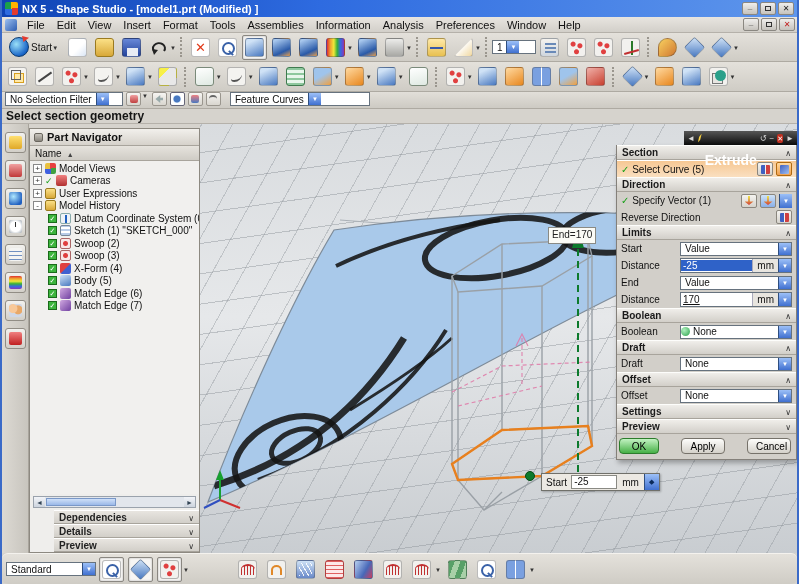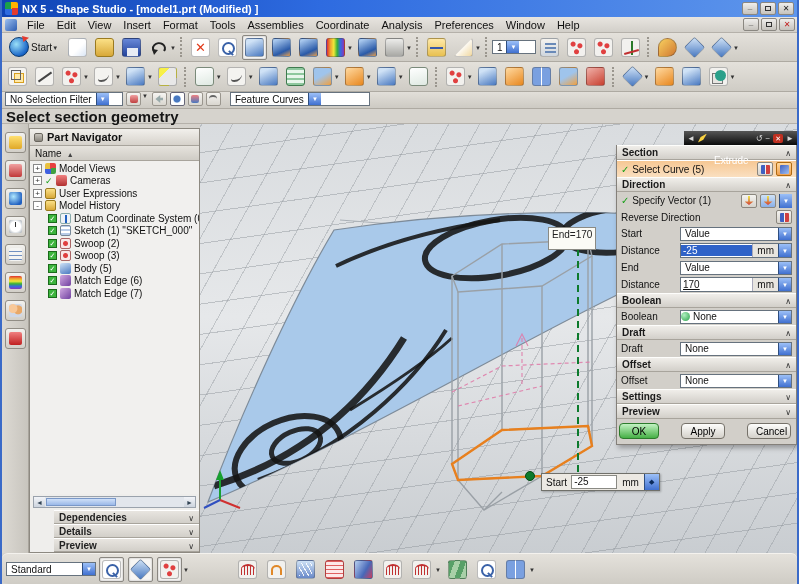--- a/index.html
+++ b/index.html
@@ -88,21 +88,21 @@
   .tlbl { font-size:10px; margin:0 2px; }
 
   
   .selbar { height:17px; display:flex; align-items:flex-start; gap:3px; background:linear-gradient(#e2dfd9,#cdcac3); border-bottom:1px solid #aeaaa2; padding:0 3px; }
   .combo { display:flex; align-items:center; background:#fff; border:1px solid #66727e; height:14px; }
   .combo .cv { padding:0 4px; font-size:10px; white-space:nowrap; }
   .cbtn { width:13px; align-self:stretch; background:linear-gradient(#9cc0f8,#4070d0); border-left:1px solid #2e4e80; display:flex; align-items:center; justify-content:center; }
   .cbtn::after { content:"▼"; font-size:6px; color:#fff; }
   .sbi { width:15px; height:14px; border:1px solid #9a968e; border-radius:2px; background:linear-gradient(#f6f5f2,#d9d6cf); display:flex; align-items:center; justify-content:center; }
   .sbi .dot { width:8px; height:8px; border-radius:2px; }
-  .promptline { height:15px; background:#d6d3cd; border-bottom:1px solid #b5b1aa; display:flex; align-items:center; padding:0 4px; font-weight:bold; font-size:15px; color:#151515; }
+  .promptline { height:15px; background:#d6d3cd; border-bottom:1px solid #b5b1aa; display:flex; align-items:center; padding:0 4px; font-weight:bold; font-size:12px; color:#151515; }
 
   
   .main { position:relative; height:429px; overflow:hidden; }
   .resbar { position:absolute; left:0; top:0; bottom:0; width:27px; background:linear-gradient(90deg,#dcd9d3,#c8c5be); border-right:1px solid #a8a49c; display:flex; flex-direction:column; align-items:center; padding-top:8px; gap:7px; }
   .rbi { width:21px; height:21px; border:1px solid #918d85; border-radius:3px; background:linear-gradient(#f2f1ee,#d2cfc8); display:flex; align-items:center; justify-content:center; }
   .rbi .dot { width:13px; height:13px; border-radius:2px; }
   .d-blocks{background:linear-gradient(#ffe070,#e0a828);}
   .d-cyl{background:linear-gradient(#f0a0a0,#c03838); border-radius:40% 40% 45% 45%;}
   .d-globe{background:radial-gradient(circle at 35% 35%,#b0e8ff,#2060c0 75%); border-radius:50%;}
   .d-clock{background:radial-gradient(#ffffff 55%,#9aa4ae); border-radius:50%; position:relative;}
@@ -144,32 +144,32 @@
   .foldbar { height:14px; background:linear-gradient(#e8e5e0,#d2cfc9); border-top:1px solid #fff; border-bottom:1px solid #a8a49c; display:flex; align-items:center; justify-content:space-between; padding:0 5px; font-size:10px; font-weight:bold; color:#222;margin-left:24px; }
   .chevd::after { content:"∨"; font-size:8px; font-weight:normal; color:#333; }
 
   
   .viewport { position:absolute; left:198px; top:0; right:0; bottom:0; background:
       repeating-linear-gradient(352deg, transparent 0 29px, rgba(140,146,152,.45) 29px 30px),
       repeating-linear-gradient(299deg, transparent 0 26px, rgba(140,146,152,.4) 26px 27px),
       linear-gradient(180deg,#d9dcdf,#e6e8ea 45%,#c9cdd1);
   }
   .vp-svg { position:absolute; inset:0; }
-  .endlabel { position:absolute; left:348px; top:103px; background:#fbfbf6; border:1px solid #8a8a84; font-size:10px; padding:0 3px; height:23px; line-height:13px; color:#222; }
+  .endlabel { position:absolute; left:348px; top:103px; background:#fbfbf6; border:1px solid #8a8a84; font-size:10px; padding:0 3px; height:17px; line-height:13px; color:#222; }
   .startbox { position:absolute; left:341px; top:349px; height:18px; display:flex; align-items:center; background:#ece9e3; border:1px solid #70706a; box-shadow:1px 1px 2px rgba(0,0,0,.25); font-size:10px; }
   .startbox .slab { padding:0 4px; }
   .startbox .sval { width:46px; height:14px; background:#fff; border:1px solid #8a8a84; padding:0 2px; font-size:10px; line-height:12px; }
   .startbox .sunit { padding:0 5px; }
   .startbox .sspin { width:15px; height:16px; background:linear-gradient(#9cc0f8,#4070d0); border-left:1px solid #2e4e80; color:#fff; display:flex; align-items:center; justify-content:center; }
   .startbox .sspin::after{content:"◆"; font-size:7px; color:#0a2a5a;}
 
   
   .dlg { position:absolute; top:7px; right:0; width:181px; }
   .dtab { margin-left:68px; height:14px; background:linear-gradient(#565656,#0c0c0c); display:flex; align-items:center; gap:3px; padding:0 3px; color:#fff; }
-  .dtab .tt { font-weight:normal; font-size:10px; flex:1; text-align:center;margin-top:44px; }
+  .dtab .tt { font-weight:bold; font-size:14px; flex:1; text-align:center;margin-top:44px; }
   .dtab .tg { font-size:8px; color:#d8d8d8; }
   .dtab .tclose { width:10px; height:9px; background:#c03020; border-radius:2px; font-size:7px; line-height:9px; text-align:center; color:#fff; }
   .dtab .tpen { width:9px; height:9px; background:linear-gradient(135deg,#f8d040 60%,#7a5a10); clip-path:polygon(0 100%,30% 40%,100% 0,60% 70%); }
   .dbody { background:#d2cfc9; border:1px solid #84807a; border-top:none; box-shadow:2px 3px 5px rgba(0,0,0,.3); }
   .dhead { display:flex; justify-content:space-between; align-items:center; background:linear-gradient(#f0eeea,#d2cfc9); border-top:1px solid #fdfdfb; border-bottom:1px solid #a8a49c; padding:0 5px; height:15px; font-weight:bold; font-size:10px; color:#1a1a1a; }
   .chevu::after { content:"∧"; font-size:8px; font-weight:normal; color:#333; }
   .drow { display:flex; align-items:center; justify-content:space-between; padding:1px 4px; font-size:10px; min-height:17px; }
   .drow .lbl { white-space:nowrap; }
   .okrow { display:flex; justify-content:flex-end; gap:22px; padding:4px 5px 5px; }
   .pbtn { height:16px; min-width:44px; border:1px solid #76726a; border-radius:4px; background:linear-gradient(#fdfdfb,#d4d1ca); font-size:10px; font-family:inherit; padding:0 8px; }
@@ -211,21 +211,21 @@
 
   <div class="menubar">
     <span class="mico"></span>
     <span class="mitem">File</span>
     <span class="mitem">Edit</span>
     <span class="mitem">View</span>
     <span class="mitem">Insert</span>
     <span class="mitem">Format</span>
     <span class="mitem">Tools</span>
     <span class="mitem">Assemblies</span>
-    <span class="mitem">Coordinate</span>
+    <span class="mitem">Information</span>
     <span class="mitem">Analysis</span>
     <span class="mitem">Preferences</span>
     <span class="mitem">Window</span>
     <span class="mitem">Help</span>
     <span class="spacer"></span>
     <span class="wbtns">
       <span class="wbtn min"></span>
       <span class="wbtn">
           <span class="sq"></span>
         </span>
@@ -582,20 +582,26 @@
         </div>
         <div class="trow">
           <span class="indent"></span>
             <span class="cb"></span>
           <span class="fico f-sw"></span>
           <span class="tlabel">Swoop (3)</span>
         </div>
         <div class="trow">
           <span class="indent"></span>
             <span class="cb"></span>
+          <span class="fico f-xf"></span>
+          <span class="tlabel">X-Form (4)</span>
+        </div>
+        <div class="trow">
+          <span class="indent"></span>
+            <span class="cb"></span>
           <span class="fico f-bd"></span>
           <span class="tlabel">Body (5)</span>
         </div>
         <div class="trow">
           <span class="indent"></span>
             <span class="cb"></span>
           <span class="fico f-me"></span>
           <span class="tlabel">Match Edge (6)</span>
         </div>
         <div class="trow">
@@ -666,20 +672,24 @@
               </span>
             <span class="cbtn" style="height:14px;"></span>
           </span>
         </div>
         <div class="drow" style="min-height:15px;">
           <span class="lbl">Reverse Direction</span>
           <span class="dico">
               <span class="mini m-flip"></span>
             </span>
         </div>
+        <div class="dhead">
+          <span>Limits</span>
+          <span class="chevu"></span>
+        </div>
         <div class="drow">
           <span class="lbl">Start</span>
           <span class="combo w92">
             <span class="cv" style="flex:1;">Value</span>
             <span class="cbtn"></span>
           </span>
         </div>
         <div class="drow">
           <span class="lbl">Distance</span>
           <span class="dfield w92">

